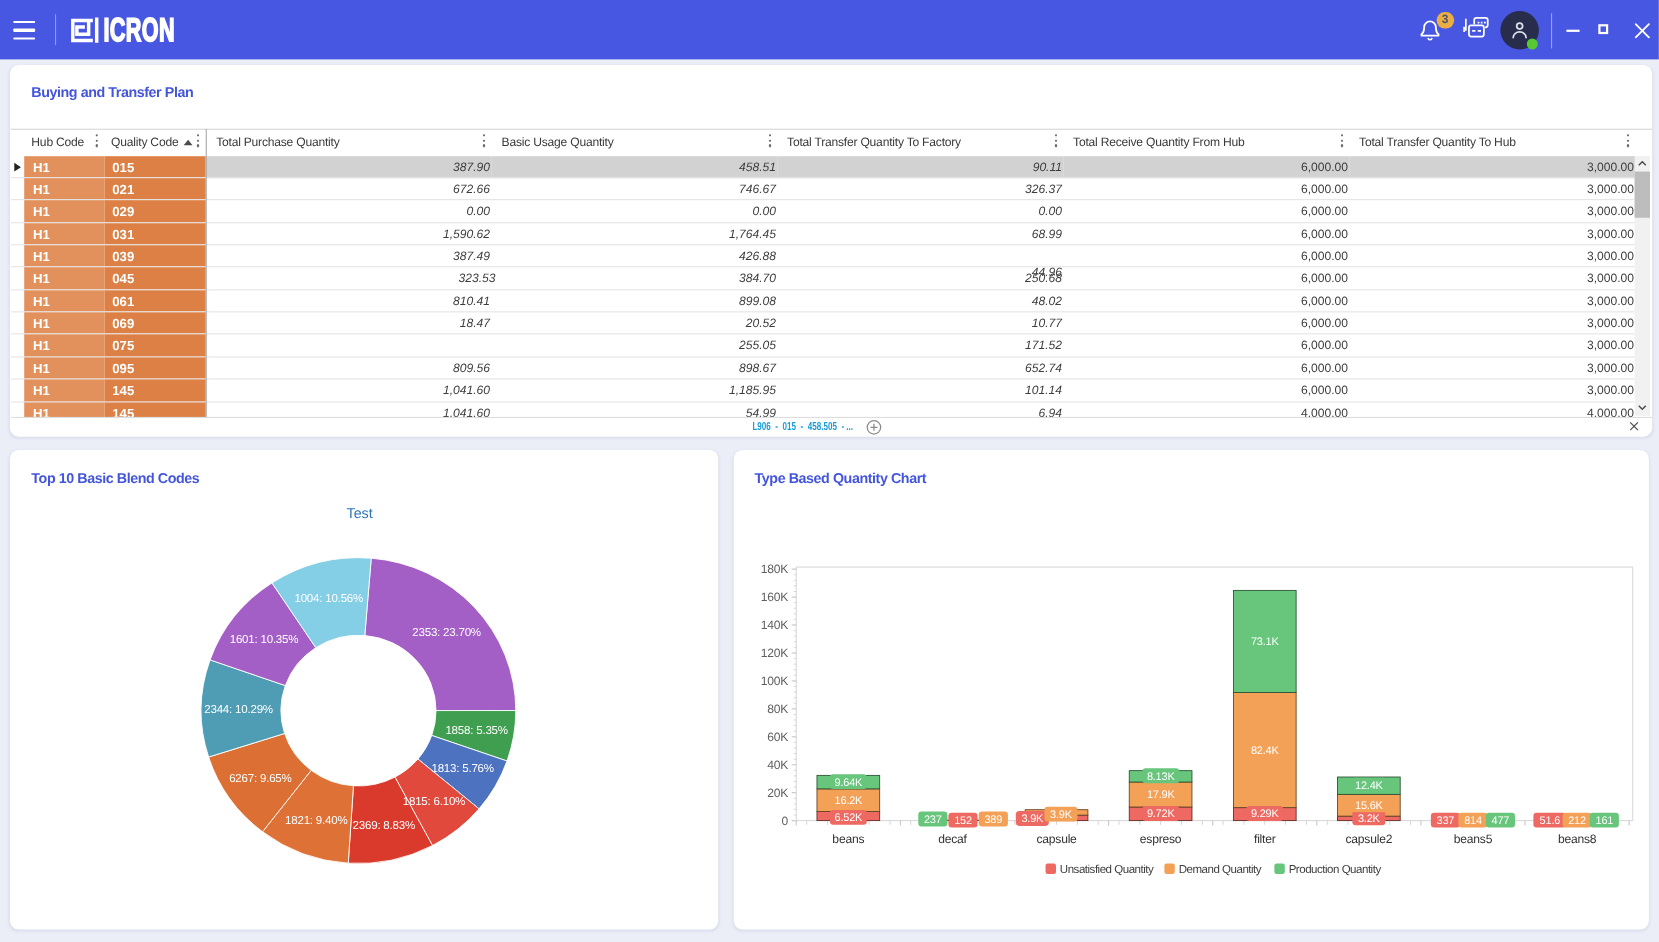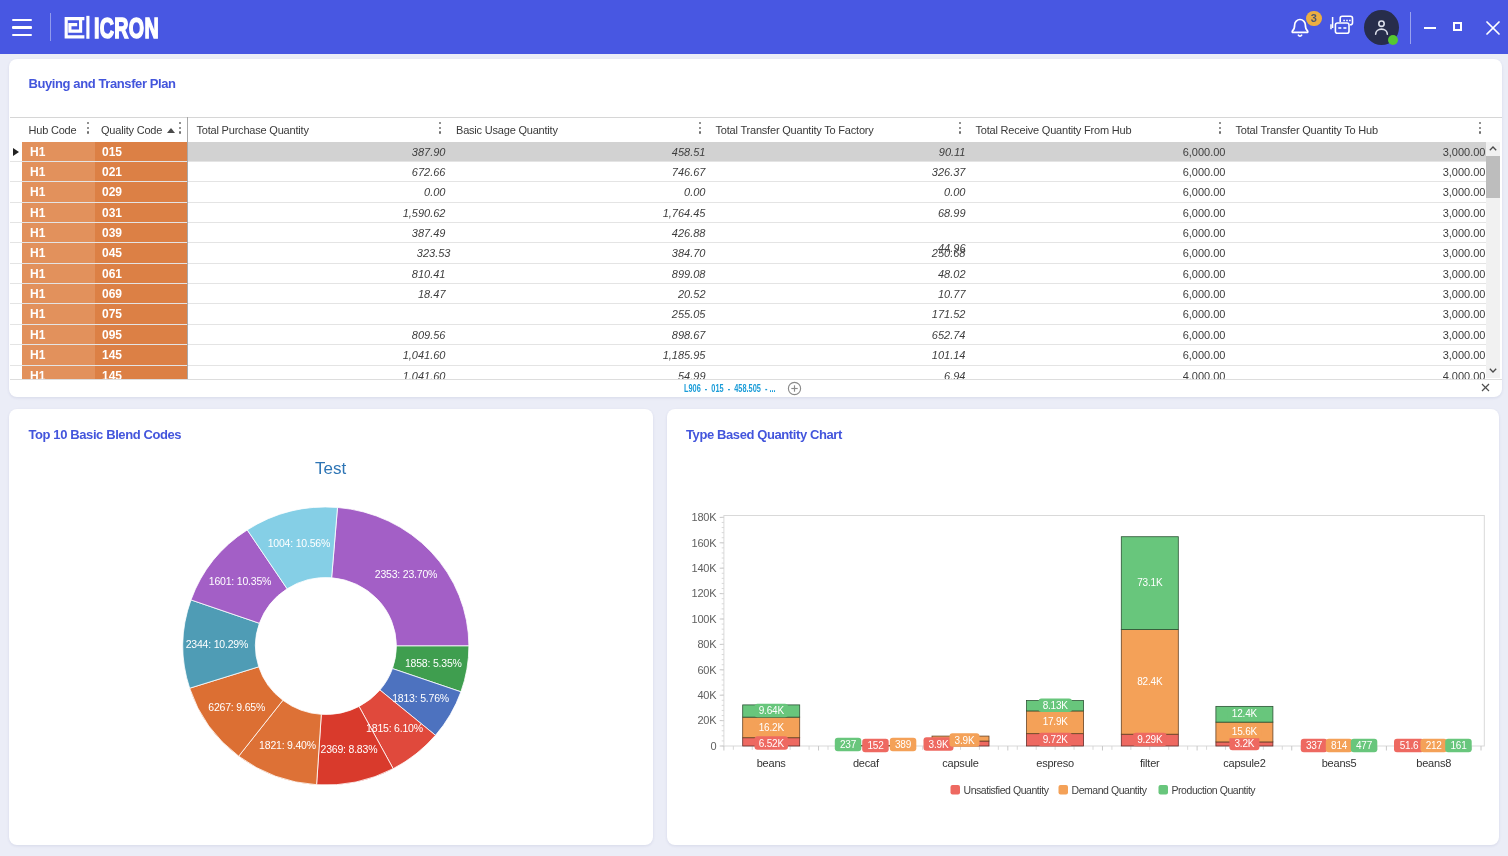--- a/index.html
+++ b/index.html
@@ -261,21 +261,21 @@
     <line x1="7.5" y1="4.3" x2="7.5" y2="10.7"></line>
     <line x1="4.3" y1="7.5" x2="10.7" y2="7.5"></line>
   </svg>
 <svg width="9" height="9" viewBox="0 0 9 9" style="position:absolute;left:1481px;top:383px;" stroke="#4f4f4f" stroke-width="1.15">
     <line x1="1" y1="1" x2="8" y2="8"></line>
     <line x1="8" y1="1" x2="1" y2="8"></line>
   </svg>
 
 <div class="card" style="left:9px;top:409px;width:644px;height:436px;"></div>
 <div class="ptitle" style="left:28.5px;top:427px;">Top 10 Basic Blend Codes</div>
-<div class="abs" style="left:315px;top:459px;font-size:17px;color:#2e75b5;">Test</div>
+<div class="abs" style="left:315px;top:459px;font-size:13px;color:#2e75b5;">Test</div>
 <svg width="644" height="436" viewBox="0 0 644 436" style="position:absolute;left:9px;top:409px;">
 <g transform="translate(-9,-409)">
 <path d="M337.49,507.46 A143.0,139.0 0 0 1 468.90,645.95 L396.40,645.97 A70.5,68.5 0 0 0 331.62,577.73 Z" fill="#a35fc6" stroke="#fff" stroke-width="0.8"></path>
 <path d="M468.90,645.95 A143.0,139.0 0 0 1 460.91,691.81 L392.46,668.57 A70.5,68.5 0 0 0 396.40,645.97 Z" fill="#3f9e4f" stroke="#fff" stroke-width="0.8"></path>
 <path d="M460.91,691.81 A143.0,139.0 0 0 1 435.48,735.31 L379.92,690.01 A70.5,68.5 0 0 0 392.46,668.57 Z" fill="#4d72bf" stroke="#fff" stroke-width="0.8"></path>
 <path d="M435.48,735.31 A143.0,139.0 0 0 1 393.17,768.66 L359.06,706.45 A70.5,68.5 0 0 0 379.92,690.01 Z" fill="#e0493c" stroke="#fff" stroke-width="0.8"></path>
 <path d="M393.17,768.66 A143.0,139.0 0 0 1 316.59,784.71 L321.31,714.35 A70.5,68.5 0 0 0 359.06,706.45 Z" fill="#d93a2c" stroke="#fff" stroke-width="0.8"></path>
 <path d="M316.59,784.71 A143.0,139.0 0 0 1 238.70,756.16 L282.91,700.29 A70.5,68.5 0 0 0 321.31,714.35 Z" fill="#dd7136" stroke="#fff" stroke-width="0.8"></path>
 <path d="M238.70,756.16 A143.0,139.0 0 0 1 189.66,688.22 L258.73,666.80 A70.5,68.5 0 0 0 282.91,700.29 Z" fill="#dc6f33" stroke="#fff" stroke-width="0.8"></path>
 <path d="M189.66,688.22 A143.0,139.0 0 0 1 190.99,599.91 L259.39,623.28 A70.5,68.5 0 0 0 258.73,666.80 Z" fill="#4f9cb5" stroke="#fff" stroke-width="0.8"></path>

